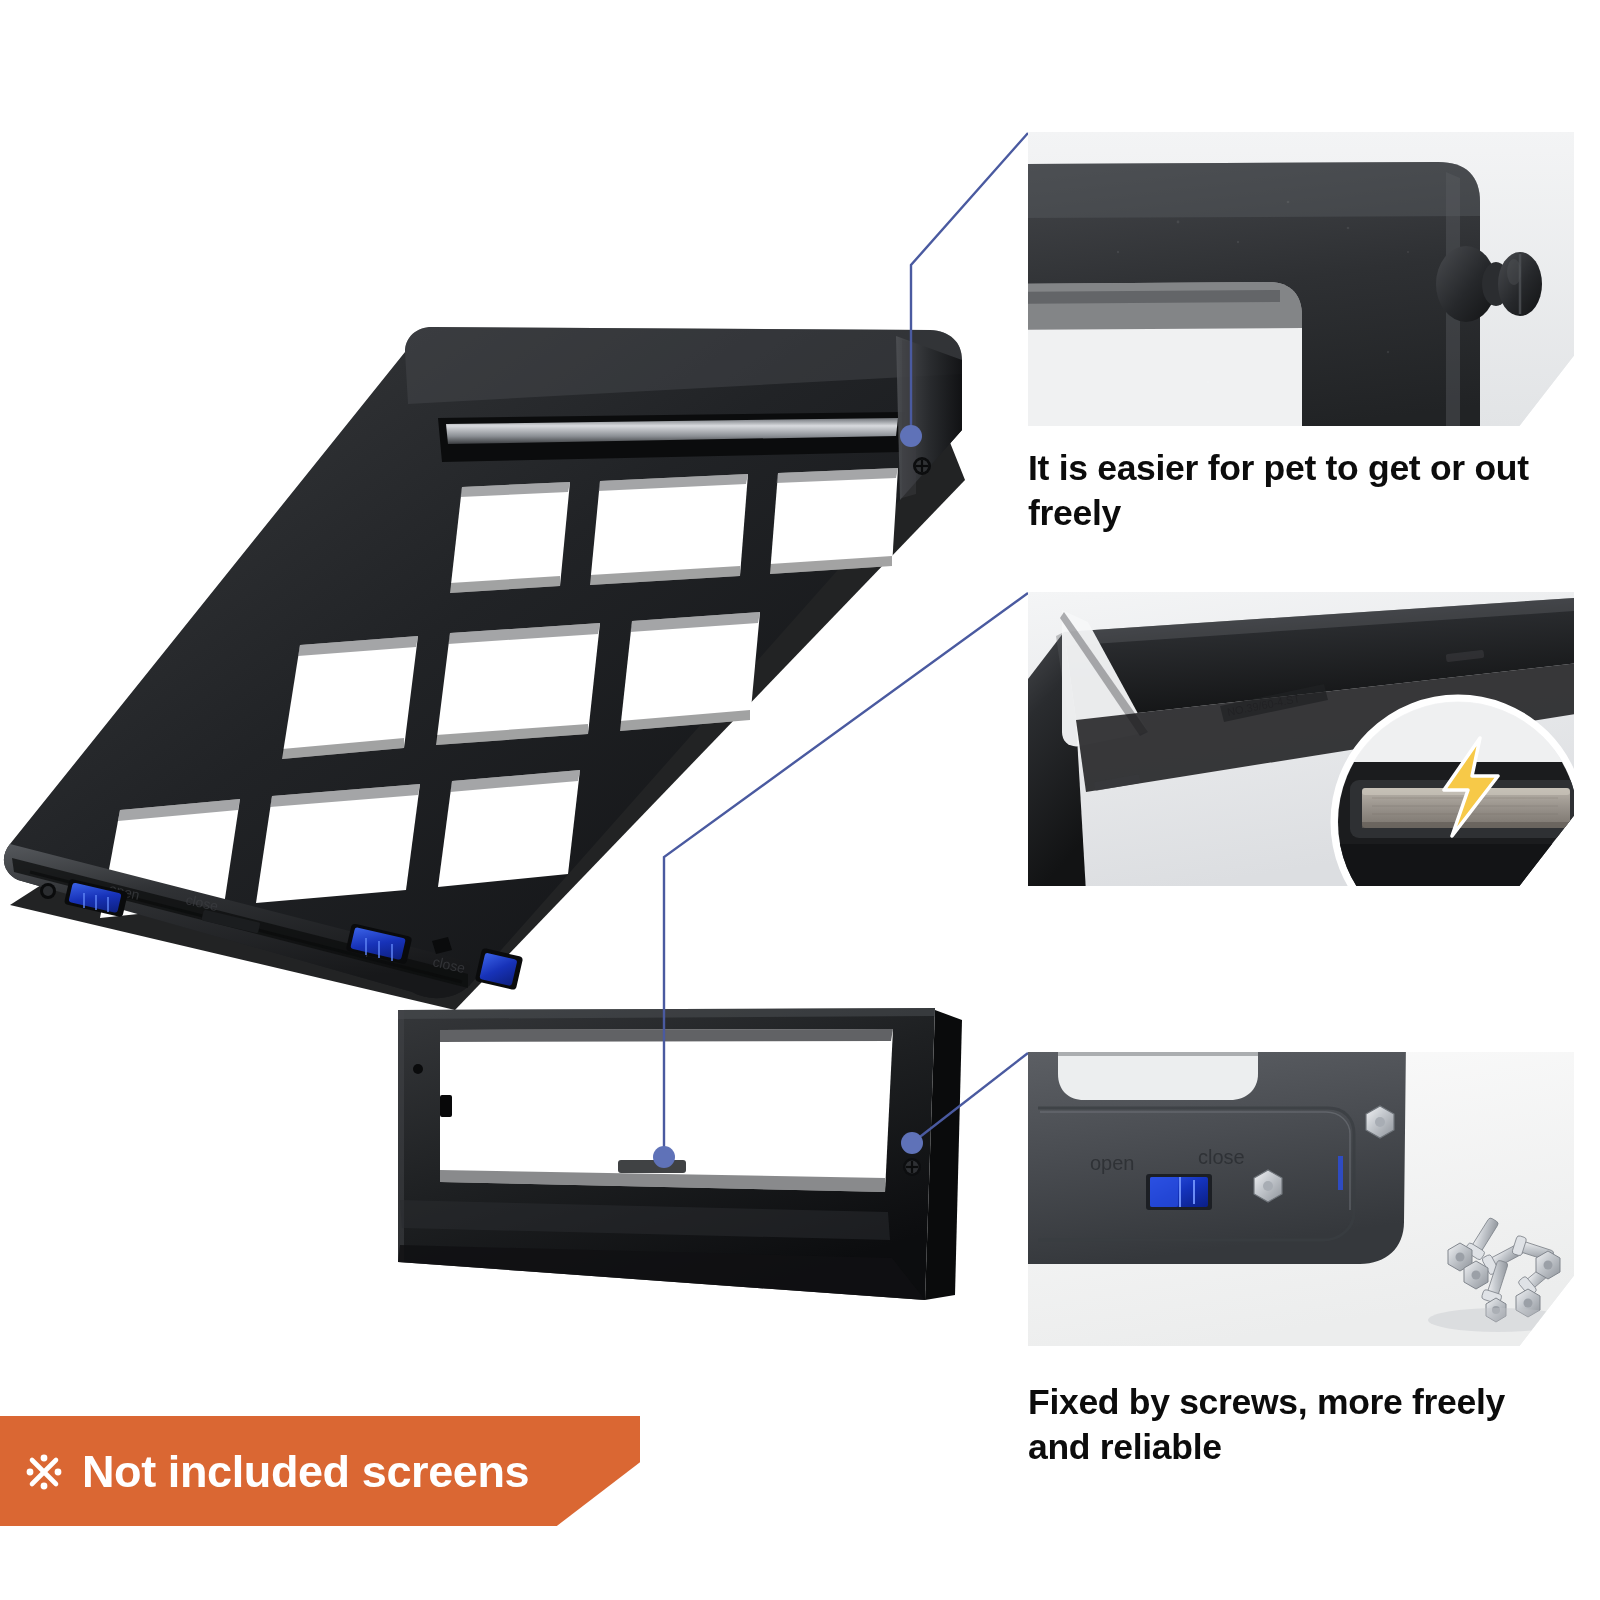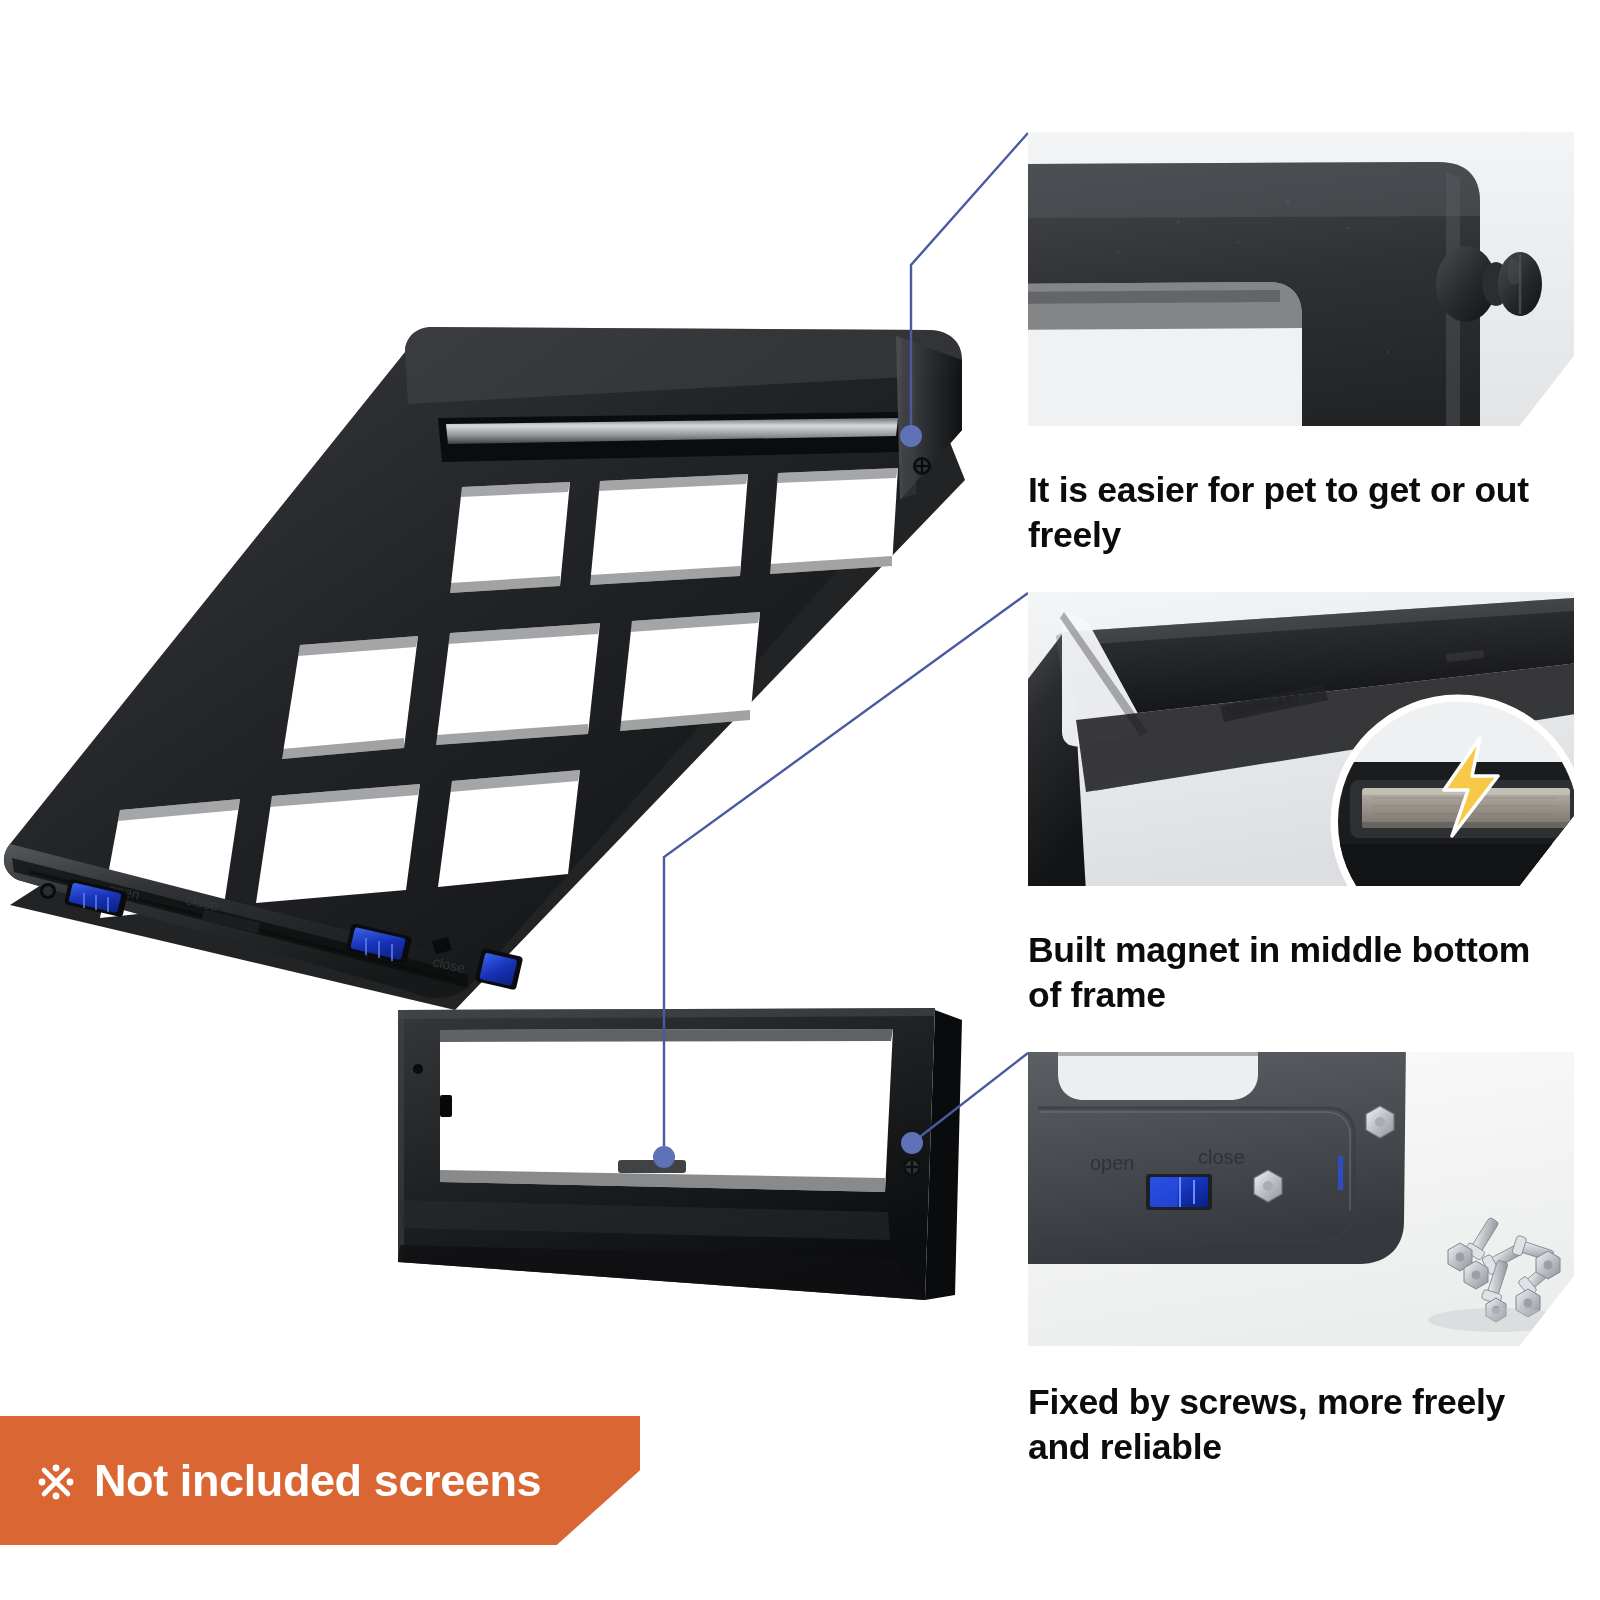--- a/index.html
+++ b/index.html
@@ -55,44 +55,44 @@
     width: 546px;
     height: 294px;
     overflow: hidden;
     background: #e9eaec;
     -webkit-clip-path: polygon(0 0, 100% 0, 100% 76%, 90% 100%, 0 100%);
     clip-path: polygon(0 0, 100% 0, 100% 76%, 90% 100%, 0 100%);
   }
   .feature-photo svg { display: block; }
 
   .feature-caption {
-    margin-top: 42px;
+    margin-top: 20px;
     font-size: 35.5px;
     font-weight: bold;
     line-height: 1.28;
     color: #0c0c0c;
     letter-spacing: -0.3px;
     width: 520px;
   }
   #feature-2 .feature-caption { margin-top: 34px; }
 
   
   #ribbon {
     position: absolute;
     left: 0;
     top: 1416px;
     width: 640px;
-    height: 129px;
+    height: 110px;
     background: #da6733;
     -webkit-clip-path: polygon(0 0, 100% 0, 100% 42%, 87% 100%, 0 100%);
     clip-path: polygon(0 0, 100% 0, 100% 42%, 87% 100%, 0 100%);
     display: flex;
     align-items: center;
     box-sizing: border-box;
-    padding-left: 36px;
+    padding-left: 24px;
   }
   #ribbon-icon {
     width: 40px;
     height: 40px;
     flex: 0 0 40px;
     margin-right: 18px;
     margin-top: 2px;
   }
   #ribbon-text {
     color: #ffffff;
@@ -431,21 +431,20 @@
             </g>
             <rect x="306" y="252" width="248" height="100" fill="#131416"></rect>
           </g>
 
           <g>
             <path d="M 452,146 L 416,198 L 440,198 L 424,244 L 470,184 L 444,184 Z" fill="#f7c948" stroke="#ffffff" stroke-width="3.5" stroke-linejoin="round"></path>
           </g>
         </g>
       </svg>
     </div>
-    <div class="feature-caption">Built magnet in middle bottom of frame</div>
   </div>
 
   <div class="feature" id="feature-2">
     <div class="feature-photo">
       <svg width="546" height="294" viewBox="0 0 546 294" xmlns="http://www.w3.org/2000/svg">
         <defs>
           <linearGradient id="f3bg" x1="0" y1="0" x2="0.3" y2="1">
             <stop offset="0" stop-color="#fbfbfb"></stop>
             <stop offset="1" stop-color="#eceded"></stop>
           </linearGradient>

